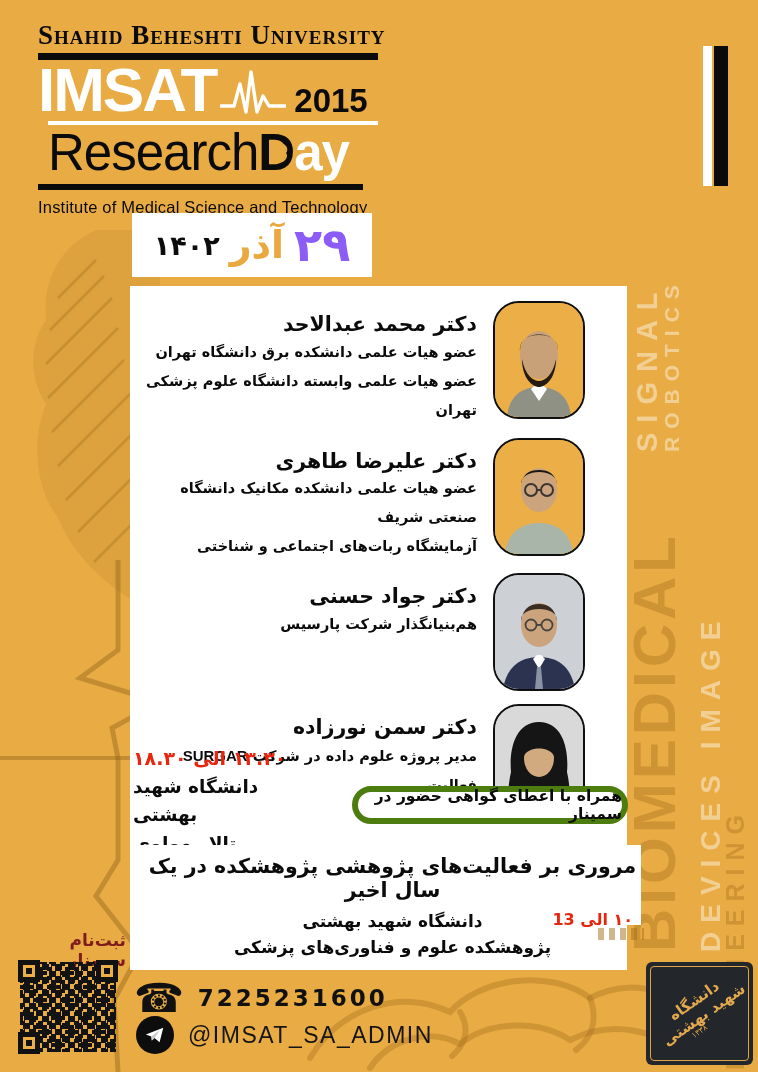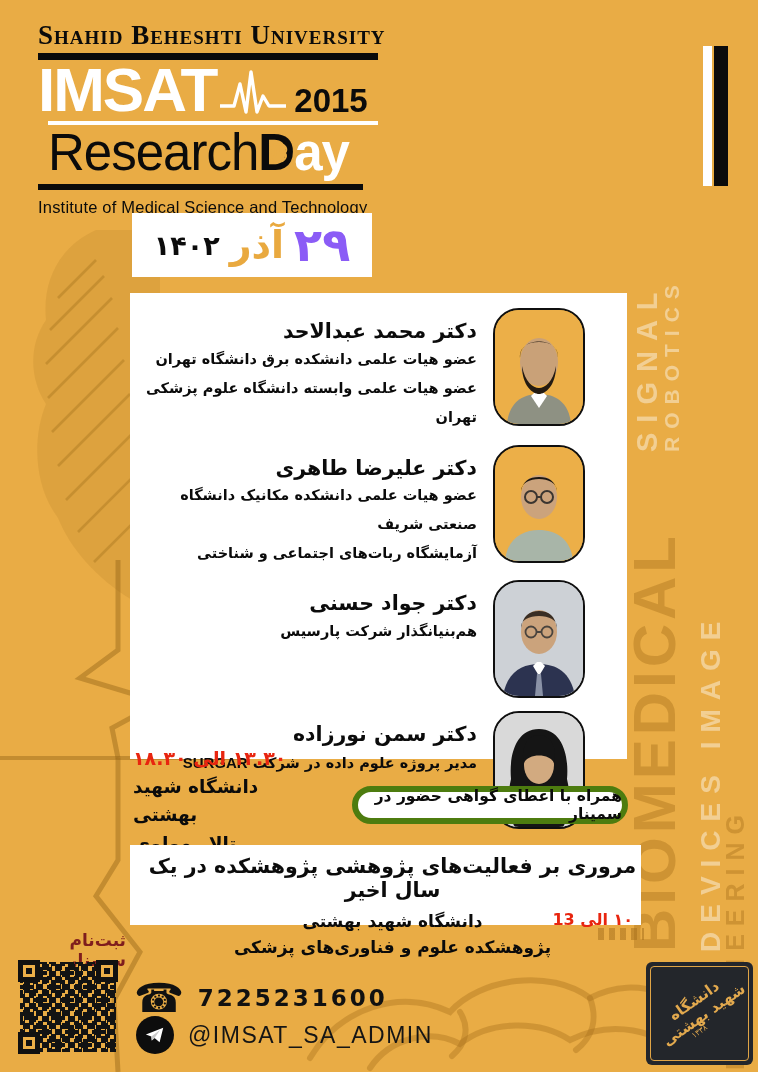--- a/index.html
+++ b/index.html
@@ -65,21 +65,21 @@
   
   .date-badge{
     left:132px; top:213px; width:240px; height:64px; background:#fff;
     display:flex; direction:rtl; align-items:center; justify-content:center; gap:10px;
   }
   .date-day{font-size:46px; font-weight:bold; color:#8b5cf6; line-height:1;}
   .date-month{font-size:38px; font-weight:bold; color:#E9A93F; line-height:1;}
   .date-year{font-size:27px; font-weight:bold; color:#0b0b0b; line-height:1;}
   
   .main-card{
-    left:130px; top:293px; width:497px; height:466px; background:#fff;
+    left:130px; top:286px; width:497px; height:684px; background:#fff;
   }
   .speaker-row{
     display:flex; direction:rtl; align-items:flex-start; padding:0 42px 0 10px;
   }
   .sp1{margin-top:15px;} .sp2{margin-top:13px;} .sp3{margin-top:12px;} .sp4{margin-top:13px;}
   .photo{
     width:88px; height:114px; border:2.5px solid #0f0f0f; border-radius:26px;
     overflow:hidden; flex:0 0 auto; background:#ECAF48;
   }
   .photo.gray{background:#CDD1D6;}

